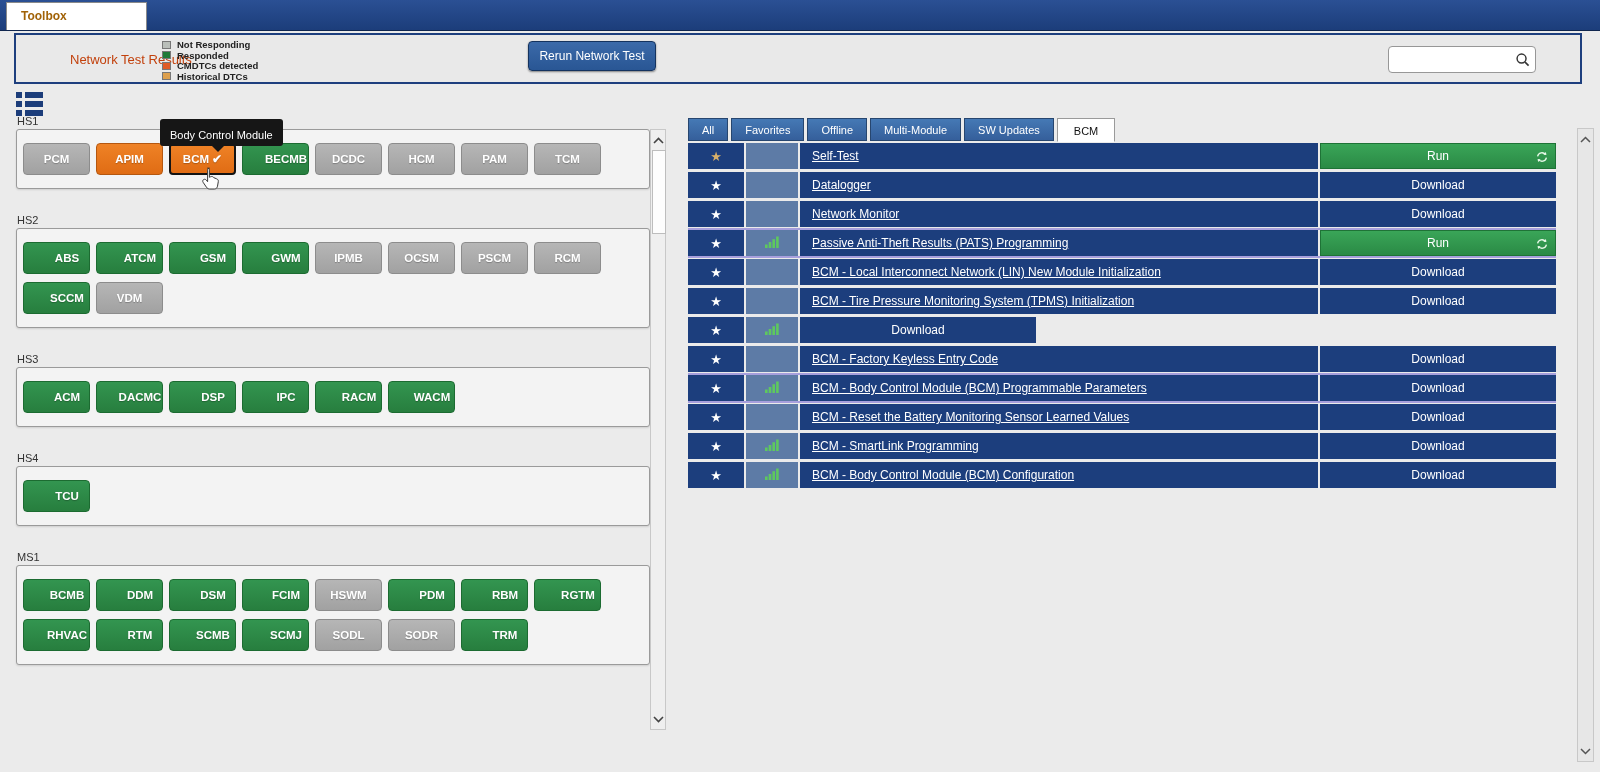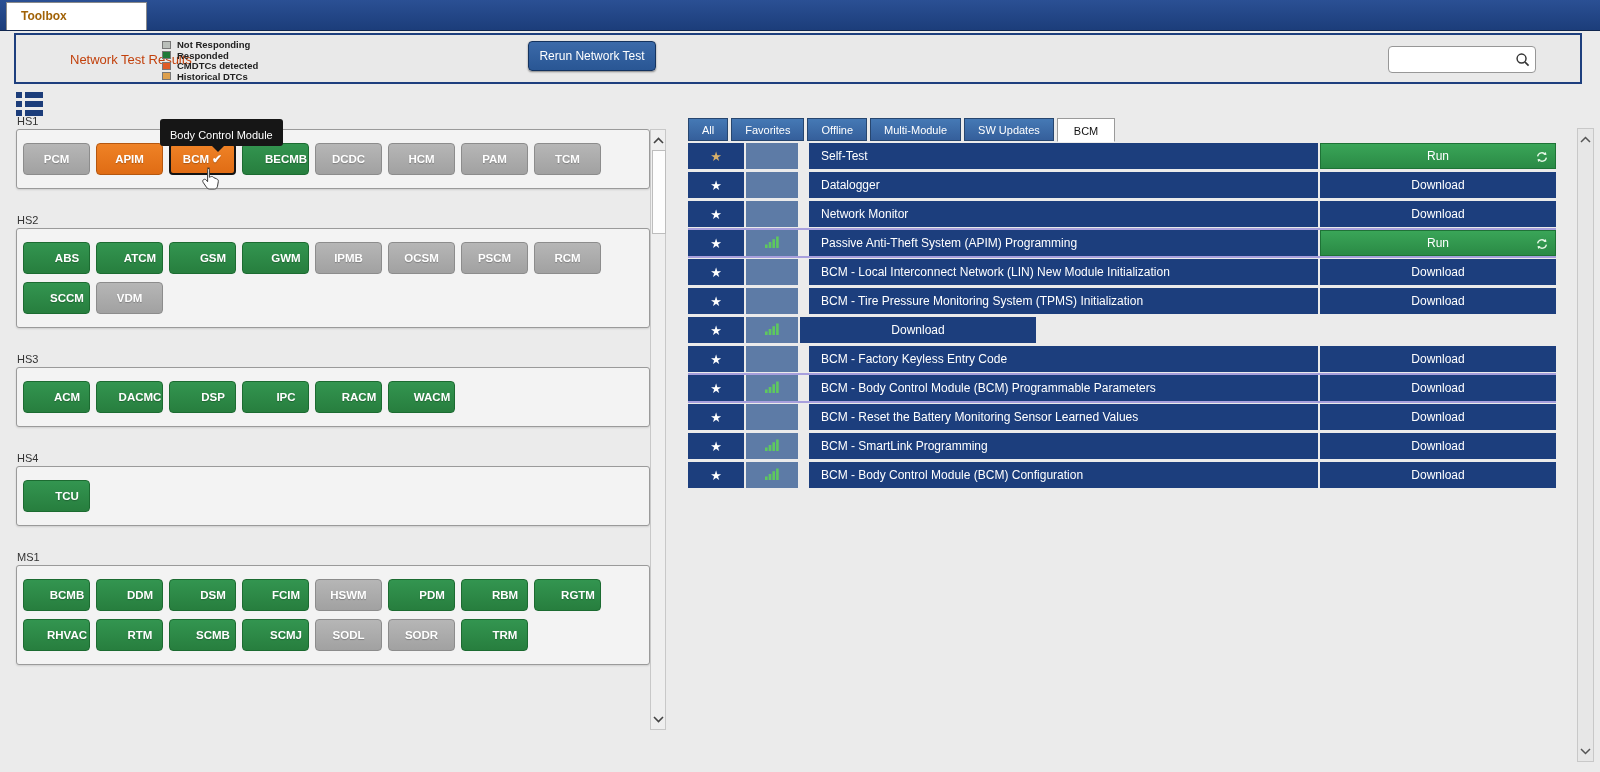--- a/index.html
+++ b/index.html
@@ -68,22 +68,22 @@
   .tab{height:23px;line-height:23px;padding:0 13px;background:linear-gradient(#4579b5,#355f9b);
           color:#fff;font-size:11px;border:1px solid #27466f;margin-right:3px;cursor:pointer;
           box-sizing:border-box;}
   .tab.active{background:#fff;color:#111;border-color:#9a9a9a;border-bottom-color:#fff;height:24px;
           line-height:24px;padding:0 16px;}
   #rows{position:absolute;left:688px;top:143px;width:868px;}
   .prow{display:flex;height:26px;margin-bottom:3px;cursor:pointer;}
   .prow.highlight{box-shadow:0 -2px 0 #a79fdd,0 2px 0 #a79fdd;}
   .c-star{width:56px;background:#1c3e7d;display:flex;align-items:center;justify-content:center;}
   .c-icon{width:52px;background:#5d7ba6;margin-left:2px;display:flex;align-items:center;justify-content:center;}
-  .c-name{flex:1;background:#1c3e7d;margin-left:11px;color:#fff;font-size:12px;display:flex;
-          align-items:center;padding-left:12px;white-space:nowrap;overflow:hidden;}
+  .c-name{flex:1;background:#1c3e7d;margin-left:2px;color:#fff;font-size:12px;display:flex;
+          align-items:center;padding-left:12px;white-space:nowrap;overflow:hidden;text-decoration:underline;}
   .c-action{width:236px;background:#1c3e7d;margin-left:2px;color:#fff;font-size:12px;display:flex;
           align-items:center;justify-content:center;position:relative;}
   .c-action.run{background:linear-gradient(#3aa558,#2a8a45);border:1px solid #1e7336;box-sizing:border-box;}
   .refresh{position:absolute;right:7px;top:7px;}
   .star{color:#fff;font-size:13px;line-height:1;}
   .star.gold{color:#d8b06a;}
 </style>
 </head>
 <body>
 
@@ -359,21 +359,21 @@
         <span class="star">★</span>
       </div>
       <div class="c-icon">
         <span><svg width="14" height="12" viewBox="0 0 14 12">
             <rect x="0" y="8.5" width="2.6" height="3.5" fill="#5ec95e"></rect>
             <rect x="3.7" y="6" width="2.6" height="6" fill="#5ec95e"></rect>
             <rect x="7.4" y="3.2" width="2.6" height="8.8" fill="#5ec95e"></rect>
             <rect x="11.1" y="0.5" width="2.6" height="11.5" fill="#5ec95e"></rect>
           </svg></span>
       </div>
-      <div class="c-name">Passive Anti-Theft System (APIM) Programming</div>
+      <div class="c-name">Passive Anti-Theft Results (PATS) Programming</div>
       <div class="c-action run">
         <span>Run</span>
         <span class="refresh"><svg width="12" height="12" viewBox="0 0 12 12">
             <path d="M10.4 6.6A4.4 4.4 0 0 1 2.5 8.4" fill="none" stroke="#e9f9e9" stroke-width="1.3"></path>
             <path d="M1.6 5.4A4.4 4.4 0 0 1 9.5 3.6" fill="none" stroke="#e9f9e9" stroke-width="1.3"></path>
             <path d="M9.9 1l.5 3-3-.4z" fill="#e9f9e9"></path>
             <path d="M2.1 11l-.5-3 3 .4z" fill="#e9f9e9"></path>
           </svg></span>
       </div>
     </div>

